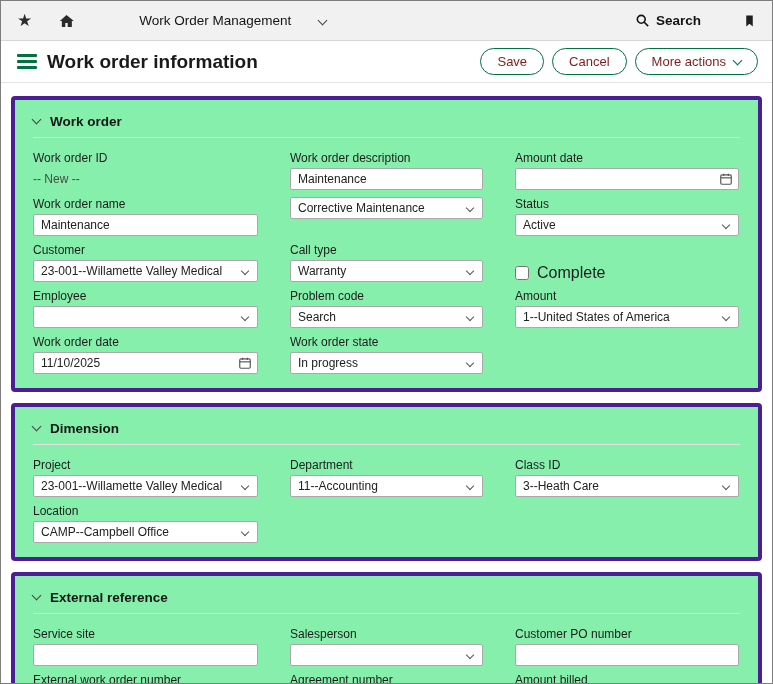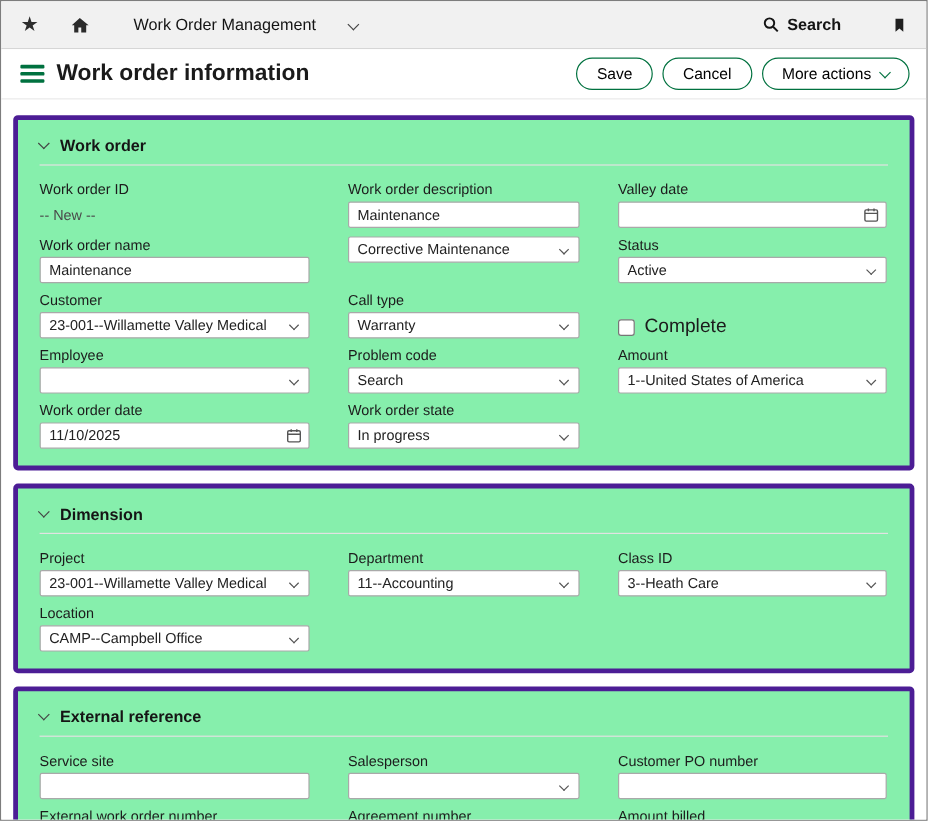--- a/index.html
+++ b/index.html
@@ -17,21 +17,21 @@
     height: 40px;
     background: #f1f1f1;
     border-bottom: 1px solid #d6d6d6;
     display: flex;
     align-items: center;
     padding: 0 16px;
   }
   .star-glyph { font-size: 17px; color: #2d2d2d; line-height: 1; cursor: pointer; }
   .home-wrap { margin-left: 26px; display: flex; align-items: center; cursor: pointer; }
   .app-menu {
-    margin-left: 36px;
+    margin-left: 64px;
     display: flex;
     align-items: center;
     font-size: 13.5px;
     color: #141414;
     cursor: pointer;
   }
   .app-menu .chev { margin-left: 28px; }
   .search-area {
     margin-left: auto;
     display: flex;
@@ -59,21 +59,21 @@
     display: flex;
     flex-direction: column;
     gap: 3px;
     margin: 0 10px 0 4px;
   }
   .list-icon i { height: 3px; background: #00713f; border-radius: 1px; display: block; }
   .page-title { font-size: 19px; font-weight: 700; color: #1a1a1a; }
   .head-actions { margin-left: auto; display: flex; gap: 8px; padding-right: 2px; }
   .btn {
     border: 1px solid #00713f;
-    color: #000000;
+    color: #7f1d1d;
     background: #fff;
     border-radius: 15px;
     height: 27px;
     padding: 0 16px;
     font-size: 13px;
     font-family: inherit;
     display: flex;
     align-items: center;
     gap: 8px;
     cursor: pointer;
@@ -211,21 +211,21 @@
 
       <div class="field">
         <label>Work order ID</label>
         <div class="static-val">-- New --</div>
       </div>
       <div class="field">
         <label>Work order description</label>
         <input class="txt" value="Maintenance" style="">
       </div>
       <div class="field">
-        <label>Valley date</label>
+        <label>Amount date</label>
         <div class="datewrap">
           <input class="txt" value="" style="">
           <span class="cal">
             <svg width="14" height="14" viewBox="0 0 24 24" fill="none" stroke="#555" stroke-width="2">
                 <rect x="3" y="5" width="18" height="16" rx="2"></rect>
                 <line x1="3" y1="10" x2="21" y2="10"></line>
                 <line x1="8" y1="3" x2="8" y2="7"></line>
                 <line x1="16" y1="3" x2="16" y2="7"></line>
               </svg>
           </span>

